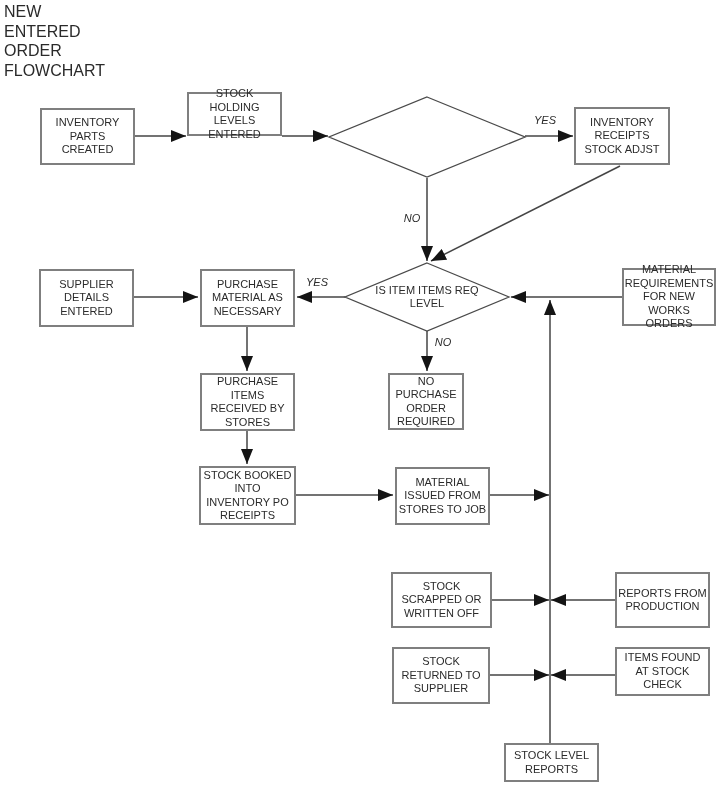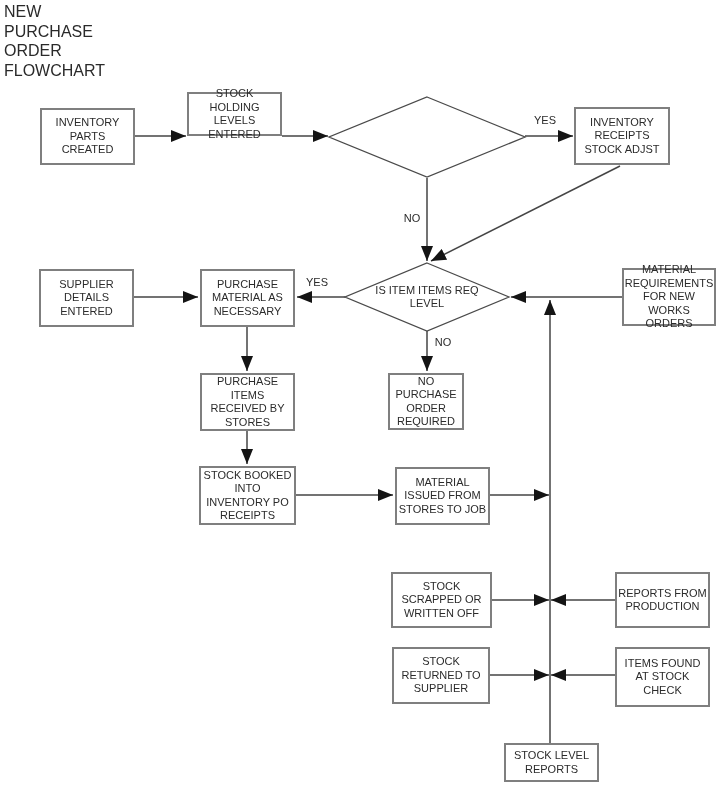--- a/index.html
+++ b/index.html
@@ -18,30 +18,30 @@
     display:flex; align-items:center; justify-content:center;
     text-align:center; font-size:11px; line-height:13.5px; color:#2b2b2b;
     white-space:pre-line; padding:1px;
   }
   .diamond-label {
     position:absolute; display:flex; align-items:center; justify-content:center;
     text-align:center; font-size:11px; line-height:13.5px; color:#2b2b2b;
     white-space:pre-line; pointer-events:none;
   }
   .edge-label {
-    position:absolute; font-size:11px; color:#2b2b2b; text-align:center;
+    position:absolute; font-size:11px; color:#2b2b2b; text-align:center;font-style:italic;
   }
 </style>
 </head>
 <body>
 
 <div class="canvas">
 
   <div class="title">NEW
-PURCHASE
+ENTERED
 ORDER
 FLOWCHART</div>
 
   <svg class="connectors" width="717" height="800" viewBox="0 0 717 800">
     <defs>
       <marker id="arrow" viewBox="0 0 10 8" refX="10" refY="4" markerWidth="10" markerHeight="8" orient="auto">
         <path d="M0,0 L10,4 L0,8 Z" fill="#141414"></path>
       </marker>
     </defs>
     <g stroke="#454545" stroke-width="1.5" fill="none">
@@ -118,19 +118,19 @@
 ISSUED FROM
 STORES TO JOB</div>
   <div class="box" style="left:391px;top:572px;width:101px;height:56px;">STOCK
 SCRAPPED OR
 WRITTEN OFF</div>
   <div class="box" style="left:615px;top:572px;width:95px;height:56px;">REPORTS FROM
 PRODUCTION</div>
   <div class="box" style="left:392px;top:647px;width:98px;height:57px;">STOCK
 RETURNED TO
 SUPPLIER</div>
-  <div class="box" style="left:615px;top:647px;width:95px;height:60px;">ITEMS FOUND
+  <div class="box" style="left:615px;top:647px;width:95px;height:49px;">ITEMS FOUND
 AT STOCK
 CHECK</div>
   <div class="box" style="left:504px;top:743px;width:95px;height:39px;">STOCK LEVEL
 REPORTS</div>
 
 </div>
 
 </body></html>

